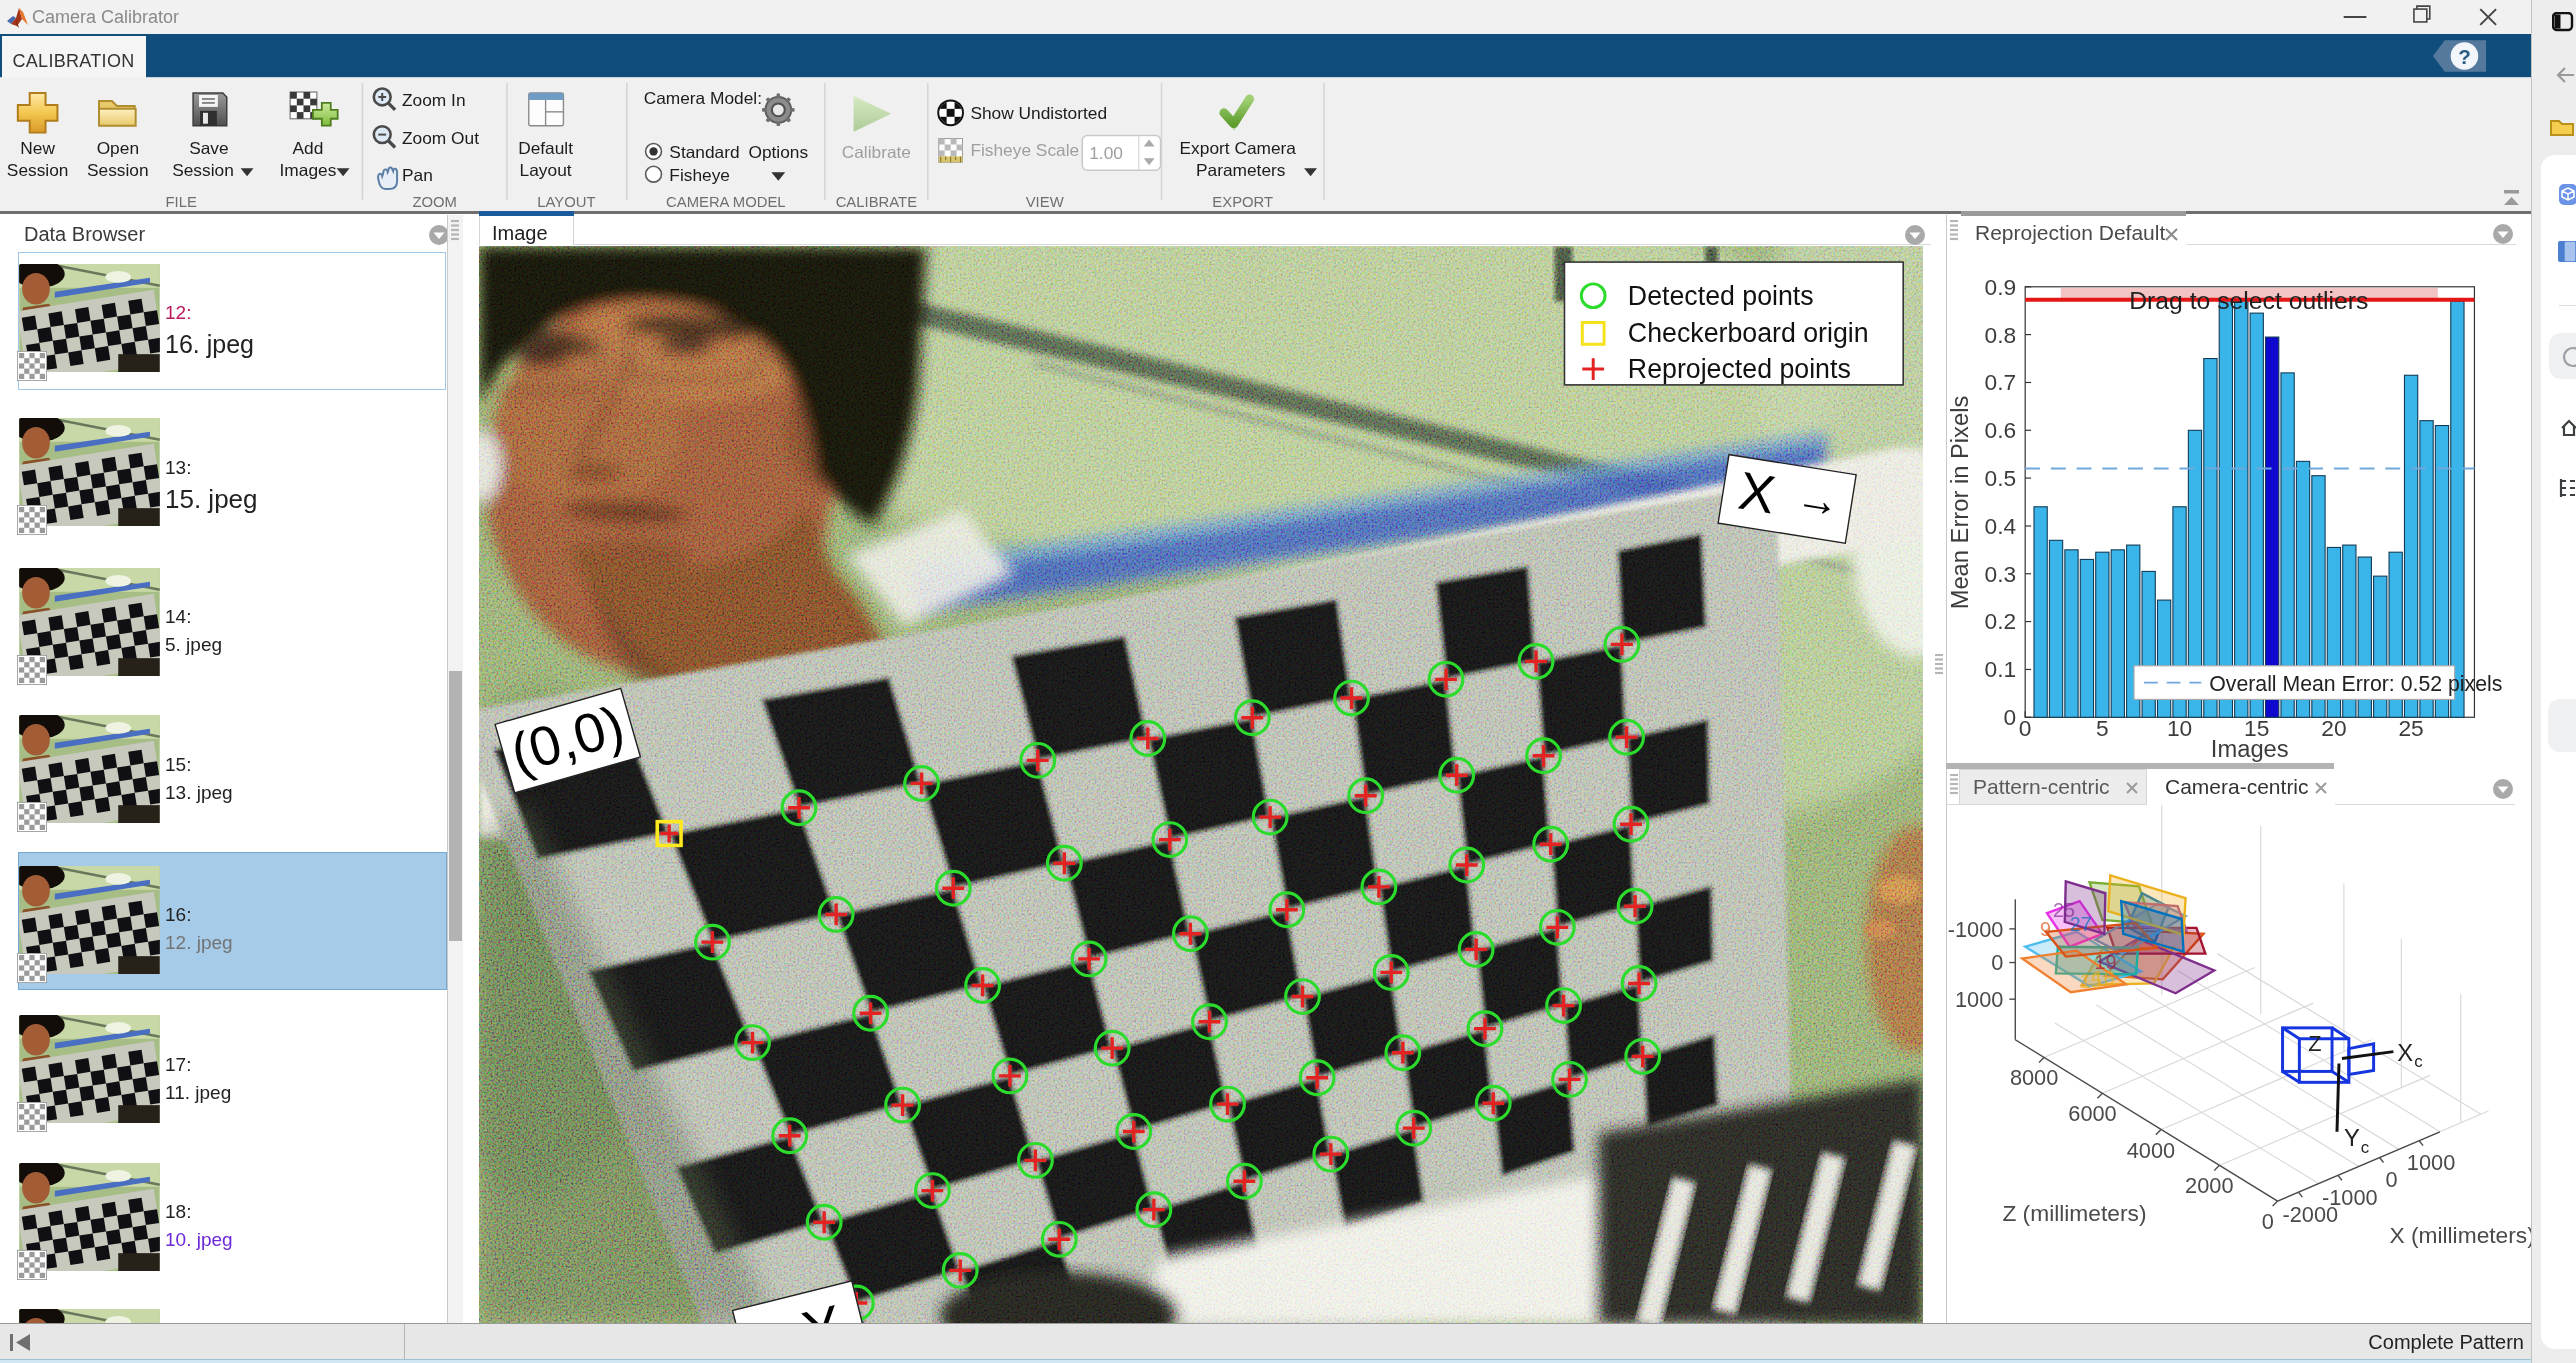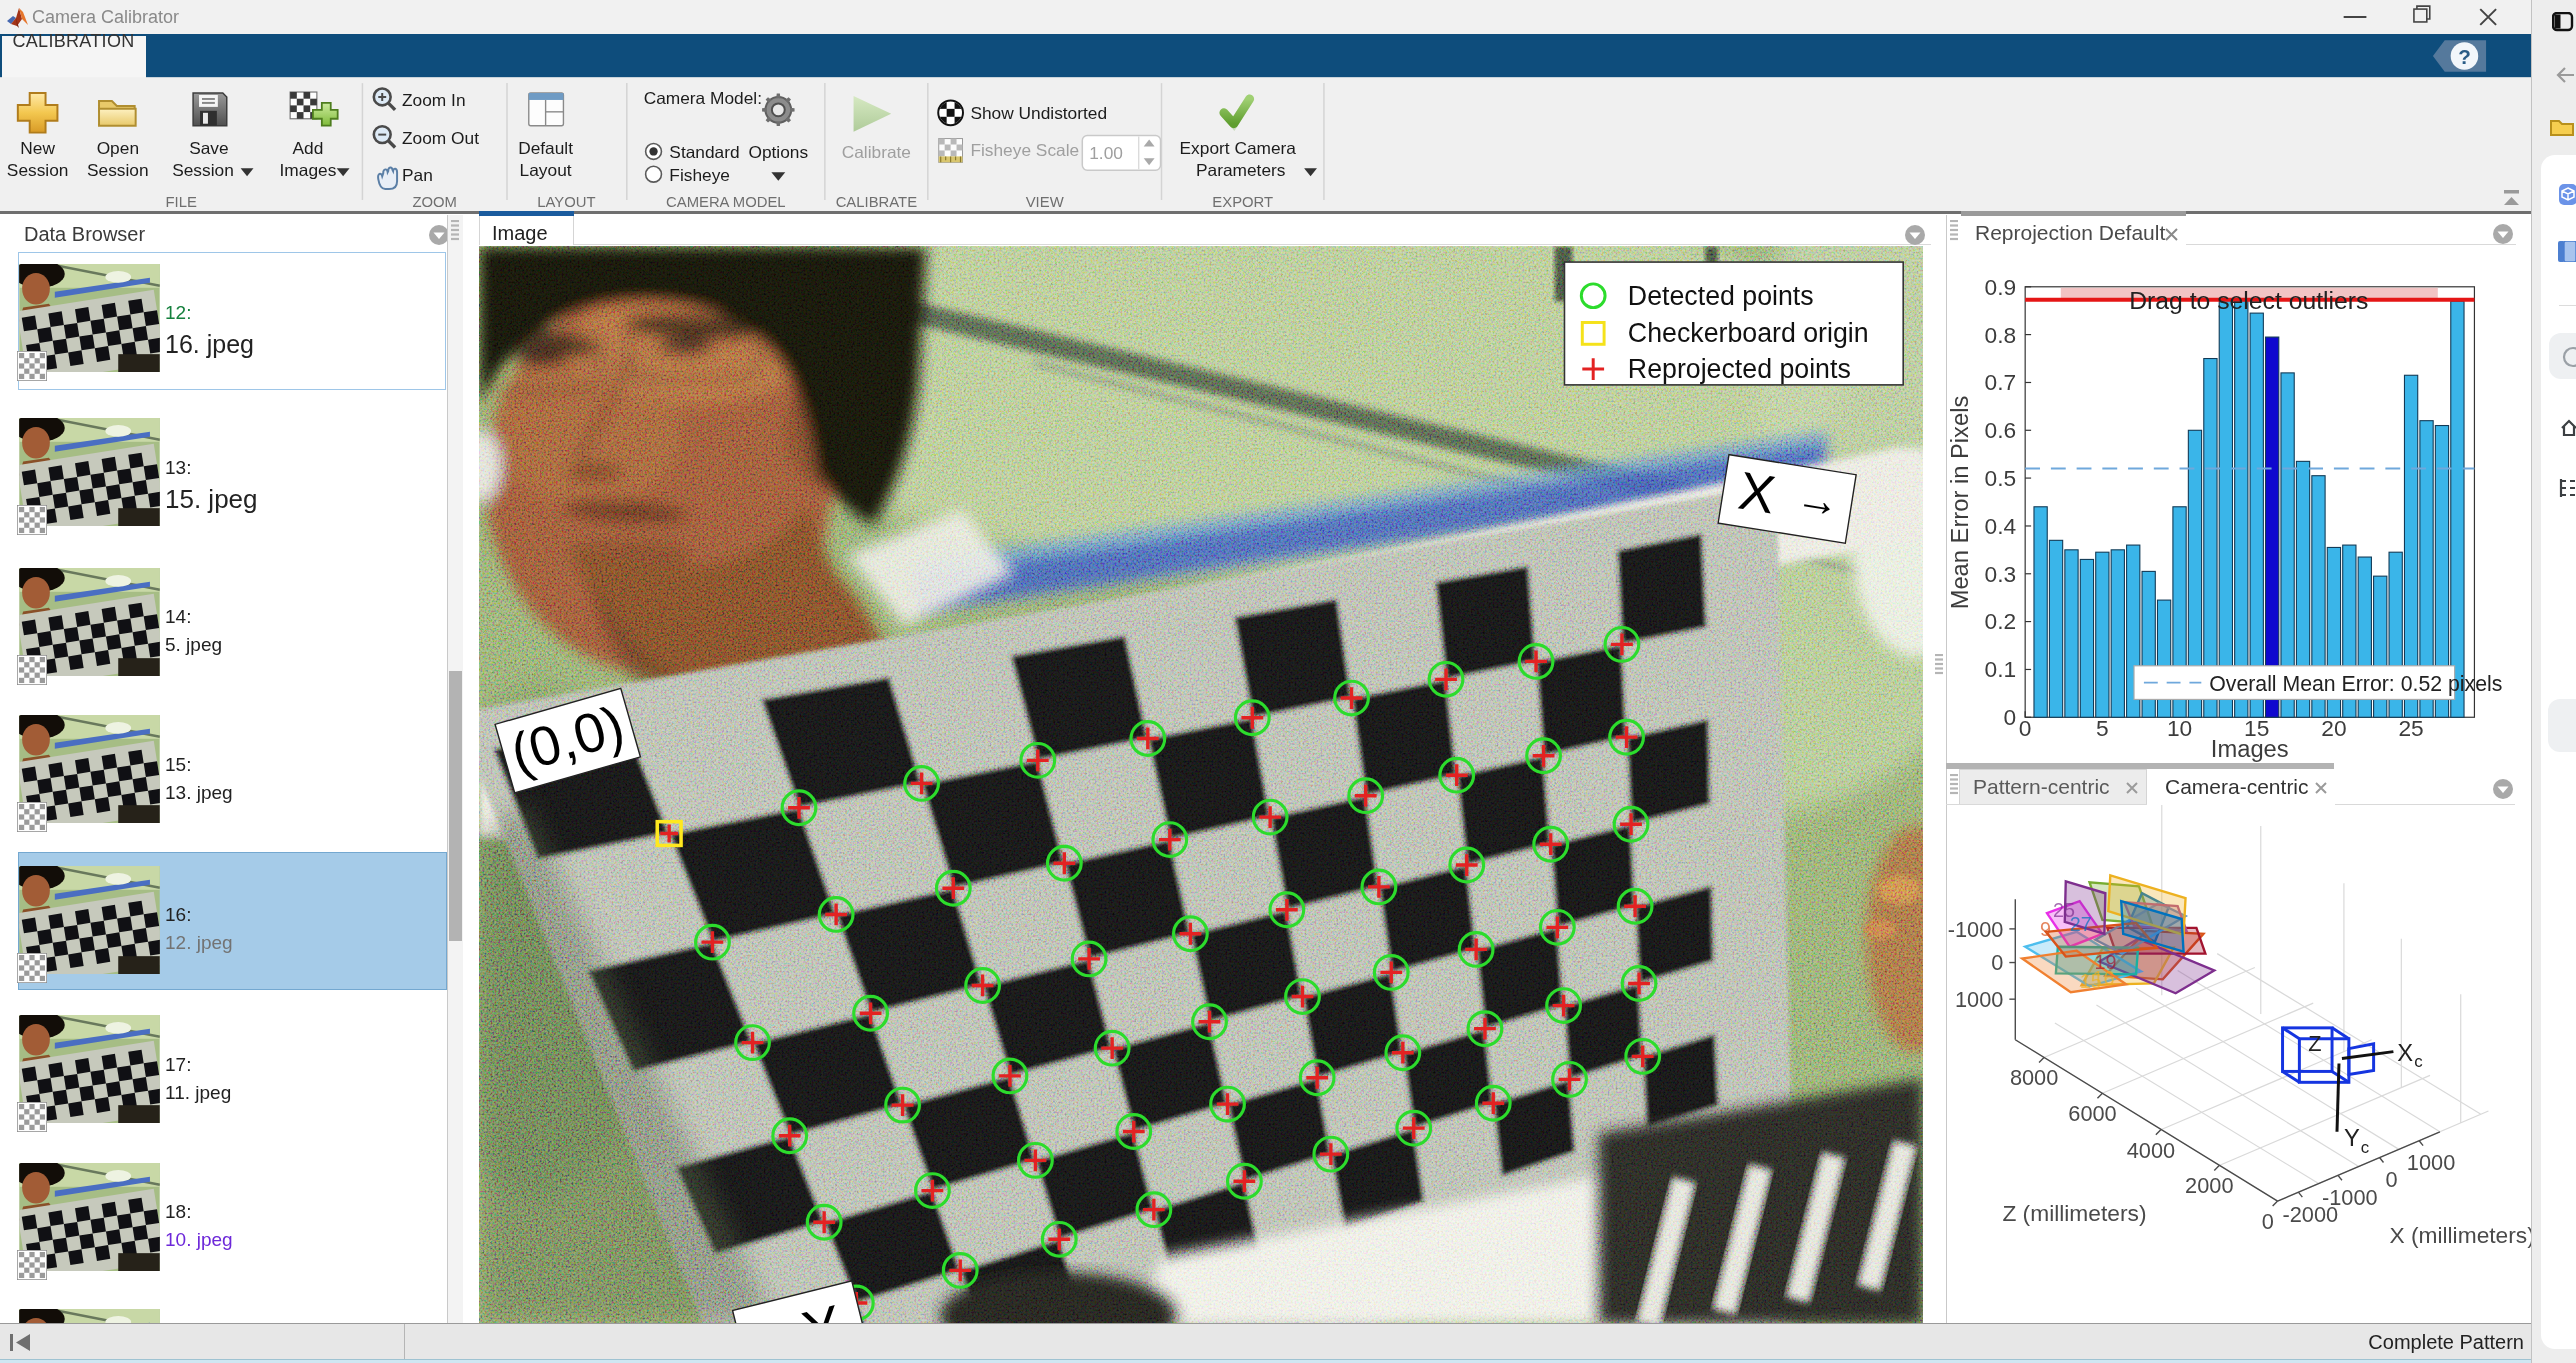--- a/index.html
+++ b/index.html
@@ -13,21 +13,21 @@
   </svg>
 <div class="abs" style="left:32px;top:7px;font-size:18px;color:#8a8a8a">Camera Calibrator</div>
 <svg class="abs" width="198" height="34" style="left:2308px;top:0" viewBox="0 0 200 34">
     <line x1="36" y1="17" x2="59" y2="17" stroke="#444" stroke-width="2"></line>
     <rect x="107" y="9" width="13" height="13" fill="none" stroke="#444" stroke-width="1.6"></rect>
     <path d="M 110,9 v -3 h 13 v 13 h -3" fill="none" stroke="#444" stroke-width="1.6"></path>
     <path d="M 174,9 L 190,25 M 190,9 L 174,25" stroke="#444" stroke-width="2"></path>
   </svg>
 <div class="abs" style="left:0;top:34px;width:2531px;height:44px;background:#0e4d7c"></div>
 <div class="abs" style="left:2px;top:36px;width:144px;height:42px;background:#f5f5f5"></div>
-<div class="abs" style="left:2px;top:20px;width:143px;height:42px;font-size:18px;color:#333;display:flex;align-items:center;justify-content:center;letter-spacing:0.3px">CALIBRATION</div>
+<div class="abs" style="left:2px;top:40px;width:143px;height:42px;font-size:18px;color:#333;display:flex;align-items:center;justify-content:center;letter-spacing:0.3px">CALIBRATION</div>
 <svg class="abs" width="59" height="36" style="left:2431px;top:38px" viewBox="0 0 60 36">
     <path d="M 14,2 h 42 v 32 h -42 l -12,-16 Z" fill="#55799c"></path>
     <circle cx="34" cy="18" r="14" fill="#f2f6fa"></circle>
     <text x="34" y="26" font-size="21" font-weight="bold" fill="#2a5c86" text-anchor="middle" font-family="Liberation Sans,sans-serif">?</text>
   </svg>
 <svg width="2531" height="137" viewBox="0 0 2556 138" style="position:absolute;left:0px;top:77px" font-family="Liberation Sans,sans-serif">
 <rect width="2556" height="138" fill="#f0f0f0"></rect>
 <line x1="366" y1="6" x2="366" y2="124" stroke="#d4d4d4" stroke-width="1.5"></line>
 <line x1="512" y1="6" x2="512" y2="124" stroke="#d4d4d4" stroke-width="1.5"></line>
 <line x1="633" y1="6" x2="633" y2="124" stroke="#d4d4d4" stroke-width="1.5"></line>
@@ -222,21 +222,21 @@
         <rect x="7.2" y="17.6" width="5.2" height="5.2" fill="#9a9a9a"></rect>
         <rect x="17.6" y="17.6" width="5.2" height="5.2" fill="#9a9a9a"></rect>
         <rect x="2.0" y="22.8" width="5.2" height="5.2" fill="#9a9a9a"></rect>
         <rect x="12.4" y="22.8" width="5.2" height="5.2" fill="#9a9a9a"></rect>
         <rect x="22.8" y="22.8" width="5.2" height="5.2" fill="#9a9a9a"></rect>
       </symbol>
     </svg><div style="position:absolute;left:2px;top:37px;width:428px;height:138px;border:1.5px solid #9ec6e8"></div><svg width="141" height="108" style="position:absolute;left:3px;top:49px" viewBox="0 0 142 109">
       <use href="#th"></use>
     </svg><svg width="30" height="30" style="position:absolute;left:1px;top:136px" viewBox="0 0 30 30">
       <use href="#bdg"></use>
-    </svg><div style="position:absolute;left:149px;top:87px;font-size:19px;color:#15803d">12:</div><div style="position:absolute;left:149px;top:115px;font-size:25px;color:#222">16. jpeg</div><svg width="141" height="108" style="position:absolute;left:3px;top:203px" viewBox="0 0 142 109">
+    </svg><div style="position:absolute;left:149px;top:87px;font-size:19px;color:#be185d">12:</div><div style="position:absolute;left:149px;top:115px;font-size:25px;color:#222">16. jpeg</div><svg width="141" height="108" style="position:absolute;left:3px;top:203px" viewBox="0 0 142 109">
       <use href="#th"></use>
     </svg><svg width="30" height="30" style="position:absolute;left:1px;top:290px" viewBox="0 0 30 30">
       <use href="#bdg"></use>
     </svg><div style="position:absolute;left:149px;top:242px;font-size:19px;color:#222">13:</div><div style="position:absolute;left:149px;top:269px;font-size:26px;color:#222">15. jpeg</div><svg width="141" height="108" style="position:absolute;left:3px;top:353px" viewBox="0 0 142 109">
       <use href="#th"></use>
     </svg><svg width="30" height="30" style="position:absolute;left:1px;top:440px" viewBox="0 0 30 30">
       <use href="#bdg"></use>
     </svg><div style="position:absolute;left:149px;top:391px;font-size:19px;color:#222">14:</div><div style="position:absolute;left:149px;top:419px;font-size:19px;color:#222">5. jpeg</div><svg width="141" height="108" style="position:absolute;left:3px;top:500px" viewBox="0 0 142 109">
       <use href="#th"></use>
     </svg><svg width="30" height="30" style="position:absolute;left:1px;top:587px" viewBox="0 0 30 30">

